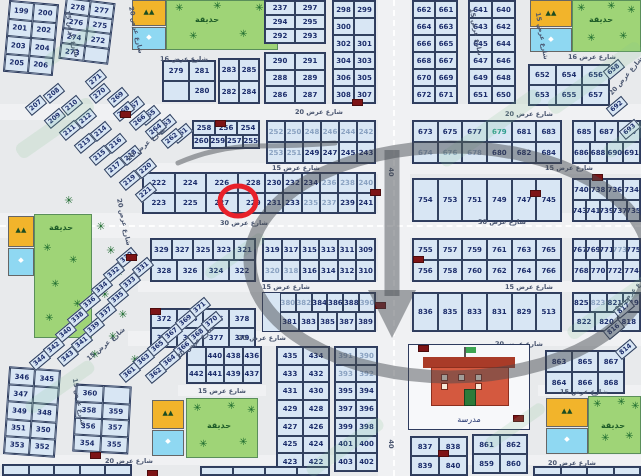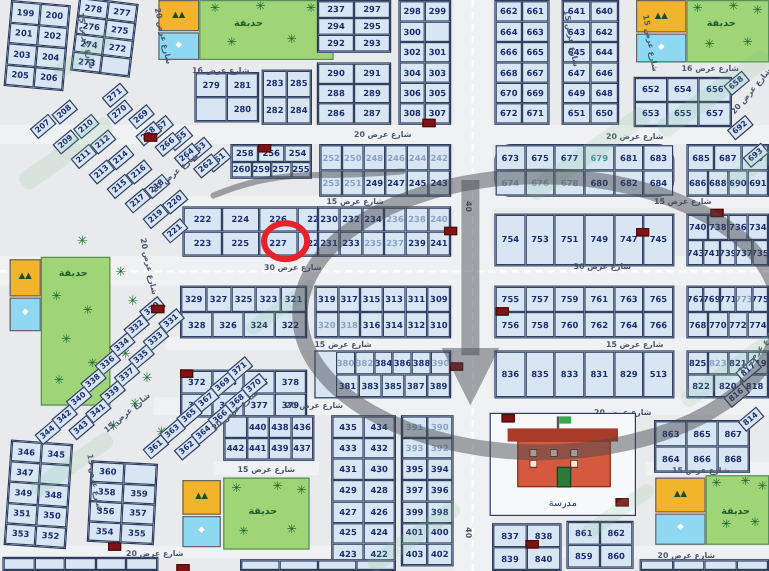--- a/index.html
+++ b/index.html
@@ -302,21 +302,21 @@
           <div class="cell">652</div>
           <div class="cell">654</div>
           <div class="cell">656</div>
         </div>
         <div class="brow">
           <div class="cell">653</div>
           <div class="cell">655</div>
           <div class="cell">657</div>
         </div>
       </div>
-      <div class="block" style="left: 412px; top: 120px; width: 150px; height: 44px; border-radius: 14px;">
+      <div class="block" style="left: 412px; top: 120px; width: 150px; height: 44px;">
         <div class="brow">
           <div class="cell">673</div>
           <div class="cell">675</div>
           <div class="cell">677</div>
           <div class="cell teal">679</div>
           <div class="cell">681</div>
           <div class="cell">683</div>
         </div>
         <div class="brow">
           <div class="cell muted">674</div>
@@ -389,21 +389,21 @@
         </div>
         <div class="brow">
           <div class="cell muted">253</div>
           <div class="cell muted">251</div>
           <div class="cell">249</div>
           <div class="cell">247</div>
           <div class="cell">245</div>
           <div class="cell">243</div>
         </div>
       </div>
-      <div class="block" style="left: 152px; top: 172px; width: 128px; height: 42px;">
+      <div class="block" style="left: 142px; top: 172px; width: 128px; height: 42px;">
         <div class="brow">
           <div class="cell">222</div>
           <div class="cell">224</div>
           <div class="cell">226</div>
           <div class="cell">228</div>
         </div>
         <div class="brow">
           <div class="cell">223</div>
           <div class="cell">225</div>
           <div class="cell">227</div>

